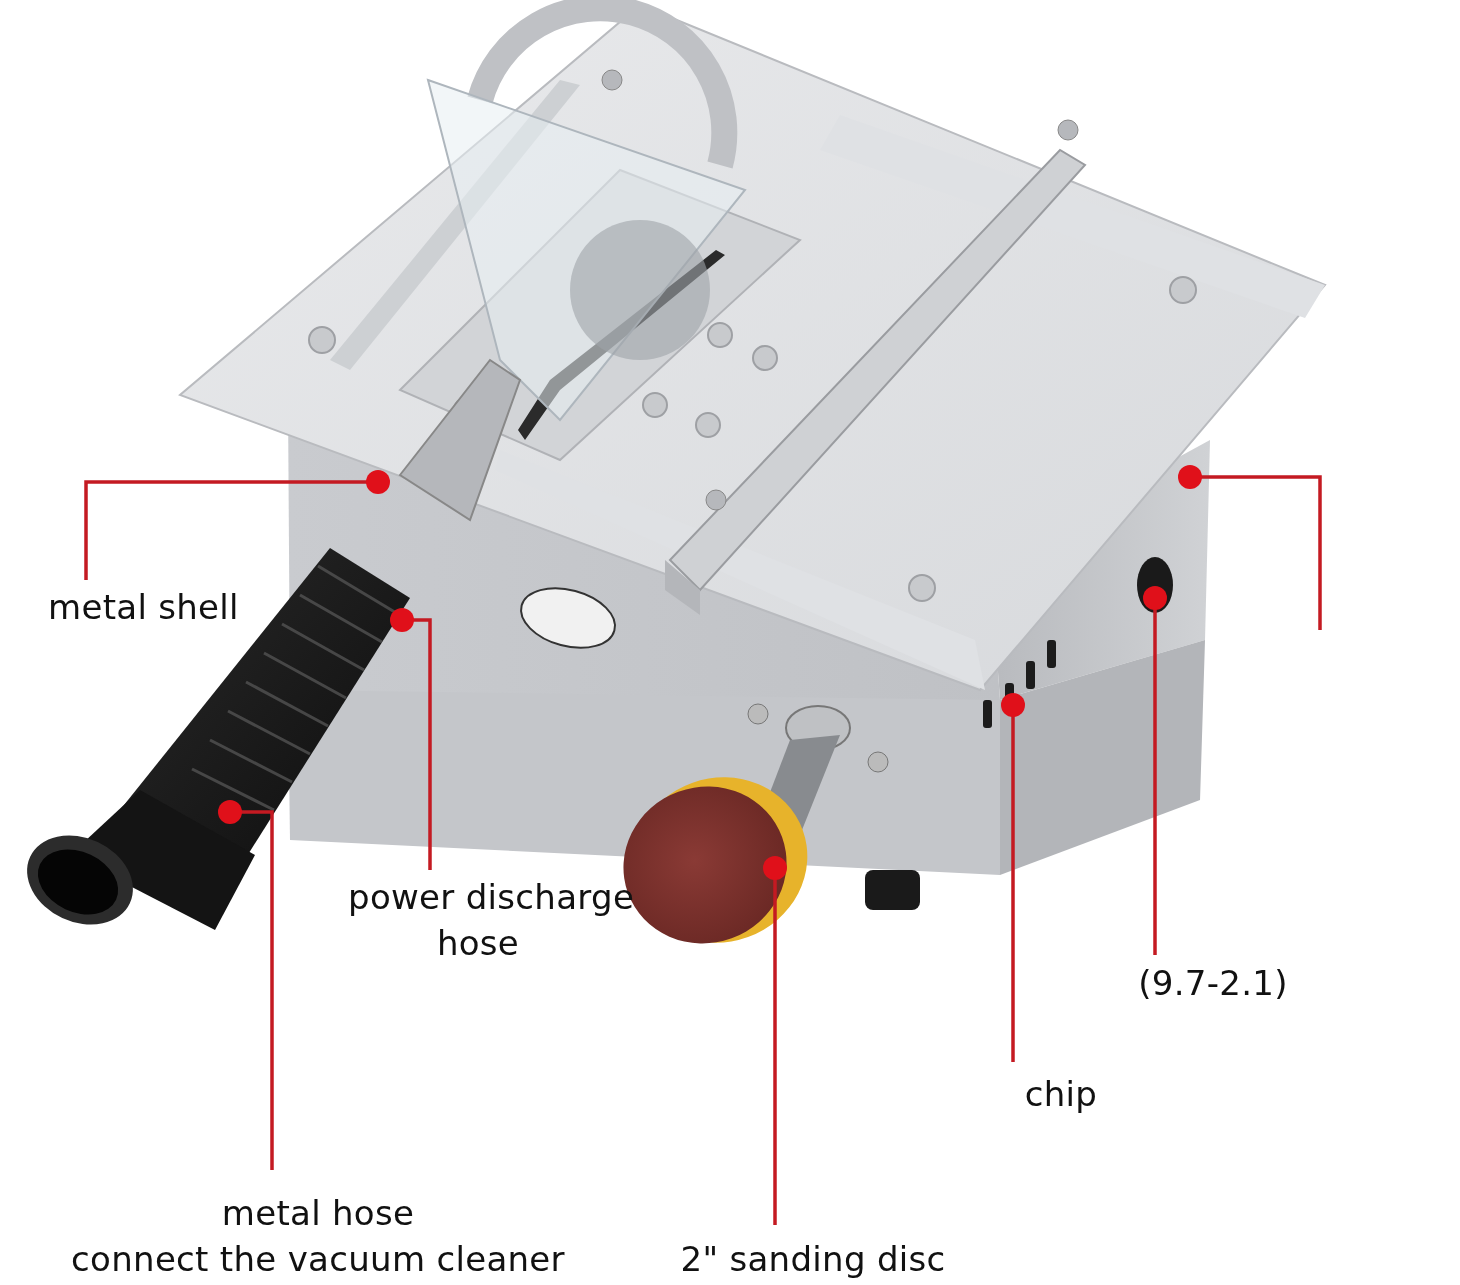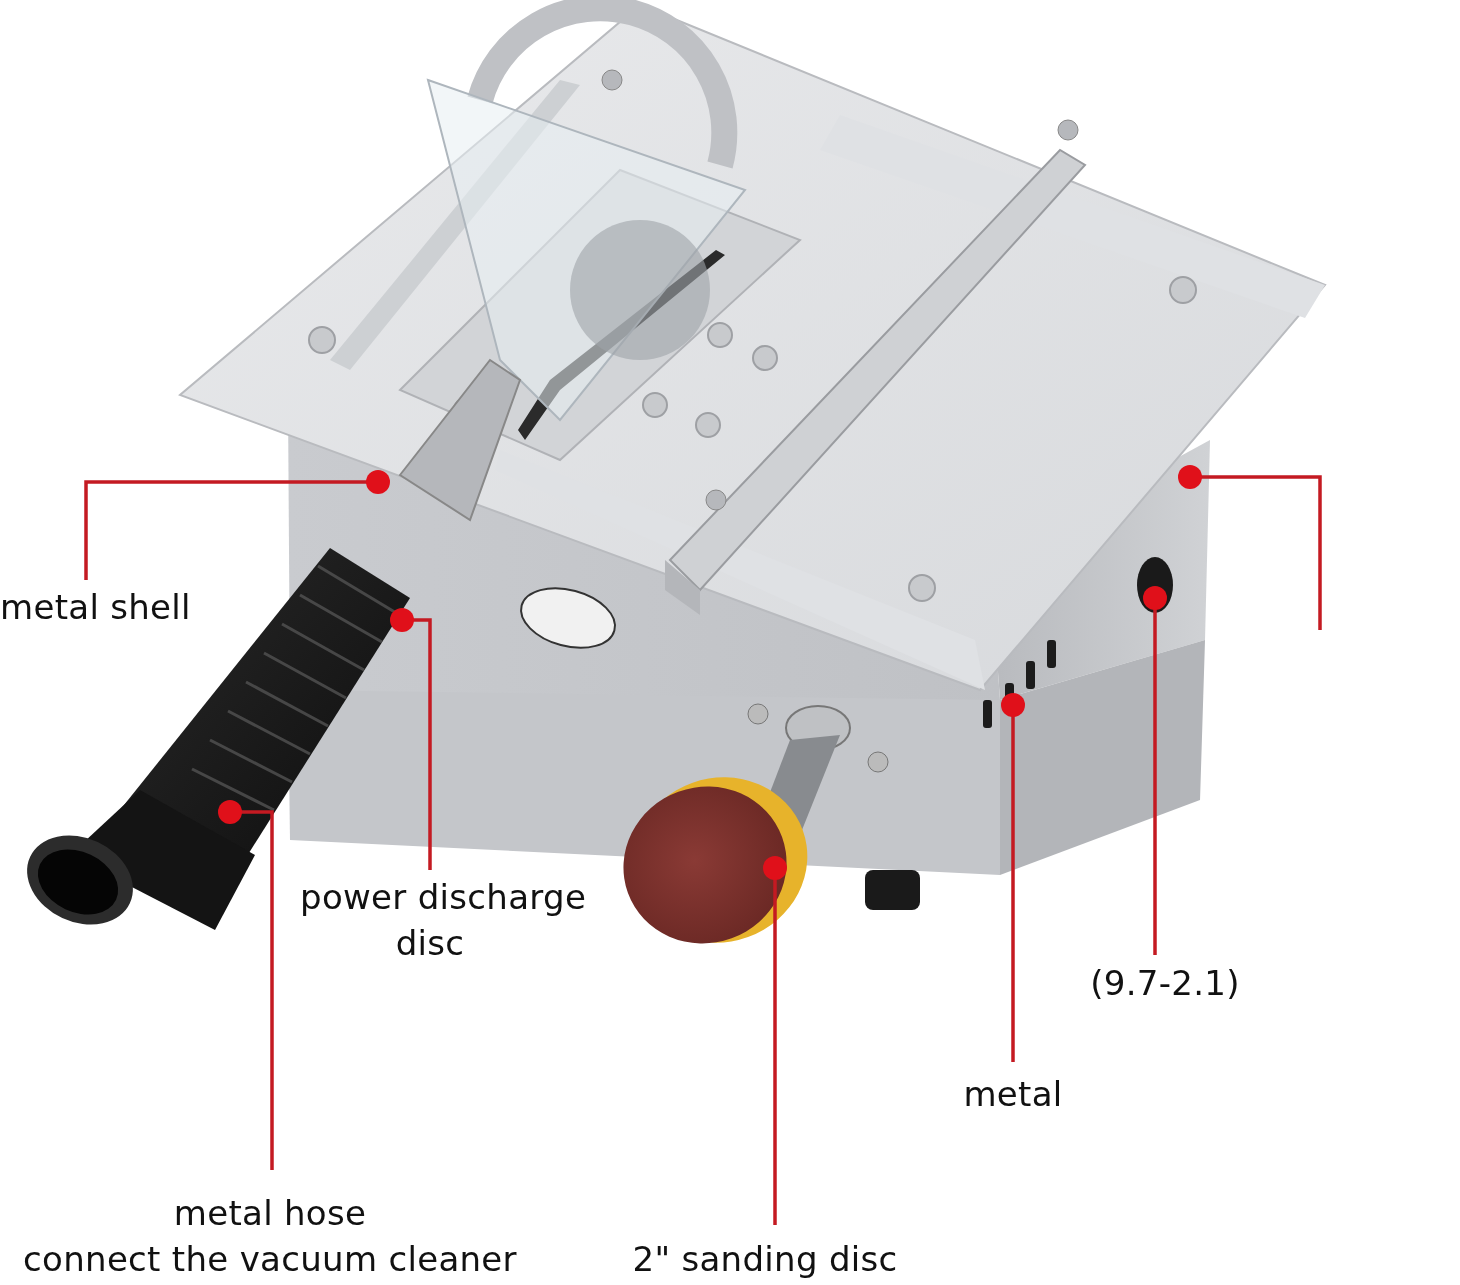--- a/index.html
+++ b/index.html
@@ -1,19 +1,19 @@
 <!DOCTYPE html>
 <html><head>
 <meta charset="utf-8">
 <style>
   html,body{margin:0;padding:0;background:#ffffff;}
   body{width:1460px;height:1285px;position:relative;overflow:hidden;font-family:"DejaVu Sans","Liberation Sans",sans-serif;}
   .stage{position:absolute;left:0;top:0;width:1460px;height:1285px;}
   svg.art{position:absolute;left:0;top:0;}
-  .label{position:absolute;color:#111;font-size:34px;line-height:46px;text-align:center;white-space:nowrap;letter-spacing:0.3px;}
+  .label{position:absolute;color:#111;font-size:34px;line-height:46px;text-align:center;white-space:nowrap;letter-spacing:0.3px;margin-left:48px;}
 </style>
 </head>
 <body>
 
 <div class="stage">
   <svg class="art" width="1460" height="1285" viewBox="0 0 1460 1285">
     <defs>
       <linearGradient id="top" x1="0" y1="0" x2="1" y2="1">
         <stop offset="0" stop-color="#e9eaec"></stop>
         <stop offset="1" stop-color="#d7d9dc"></stop>
@@ -144,29 +144,29 @@
     </g>
   </svg>
 
   <div class="label" style="left:0px;top:584px;text-align:left;">
     <span>metal shell</span>
   </div>
 
 
   <div class="label" style="left:300px;top:874px;width:260px;">
     <div>power discharge</div>
-    <div>disc</div>
+    <div>hose</div>
   </div>
 
   <div class="label" style="left:1040px;top:960px;width:250px;">
     <div>(9.7-2.1)</div>
   </div>
 
   <div class="label" style="left:963px;top:1071px;width:100px;">
-    <div>metal</div>
+    <div>chip</div>
   </div>
 
   <div class="label" style="left:20px;top:1190px;width:500px;">
     <div>metal hose</div>
     <div>connect the vacuum cleaner</div>
   </div>
 
   <div class="label" style="left:630px;top:1236px;width:270px;">
     <div>2" sanding disc</div>
   </div>

